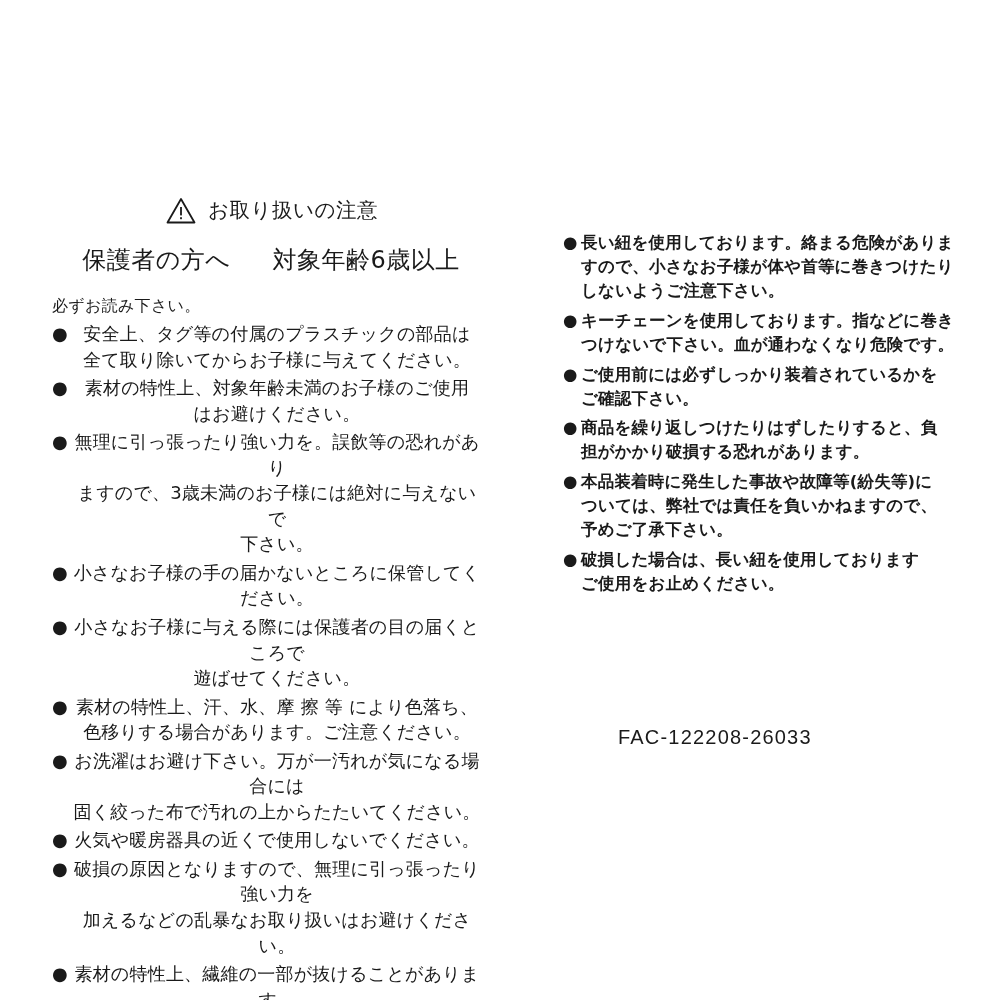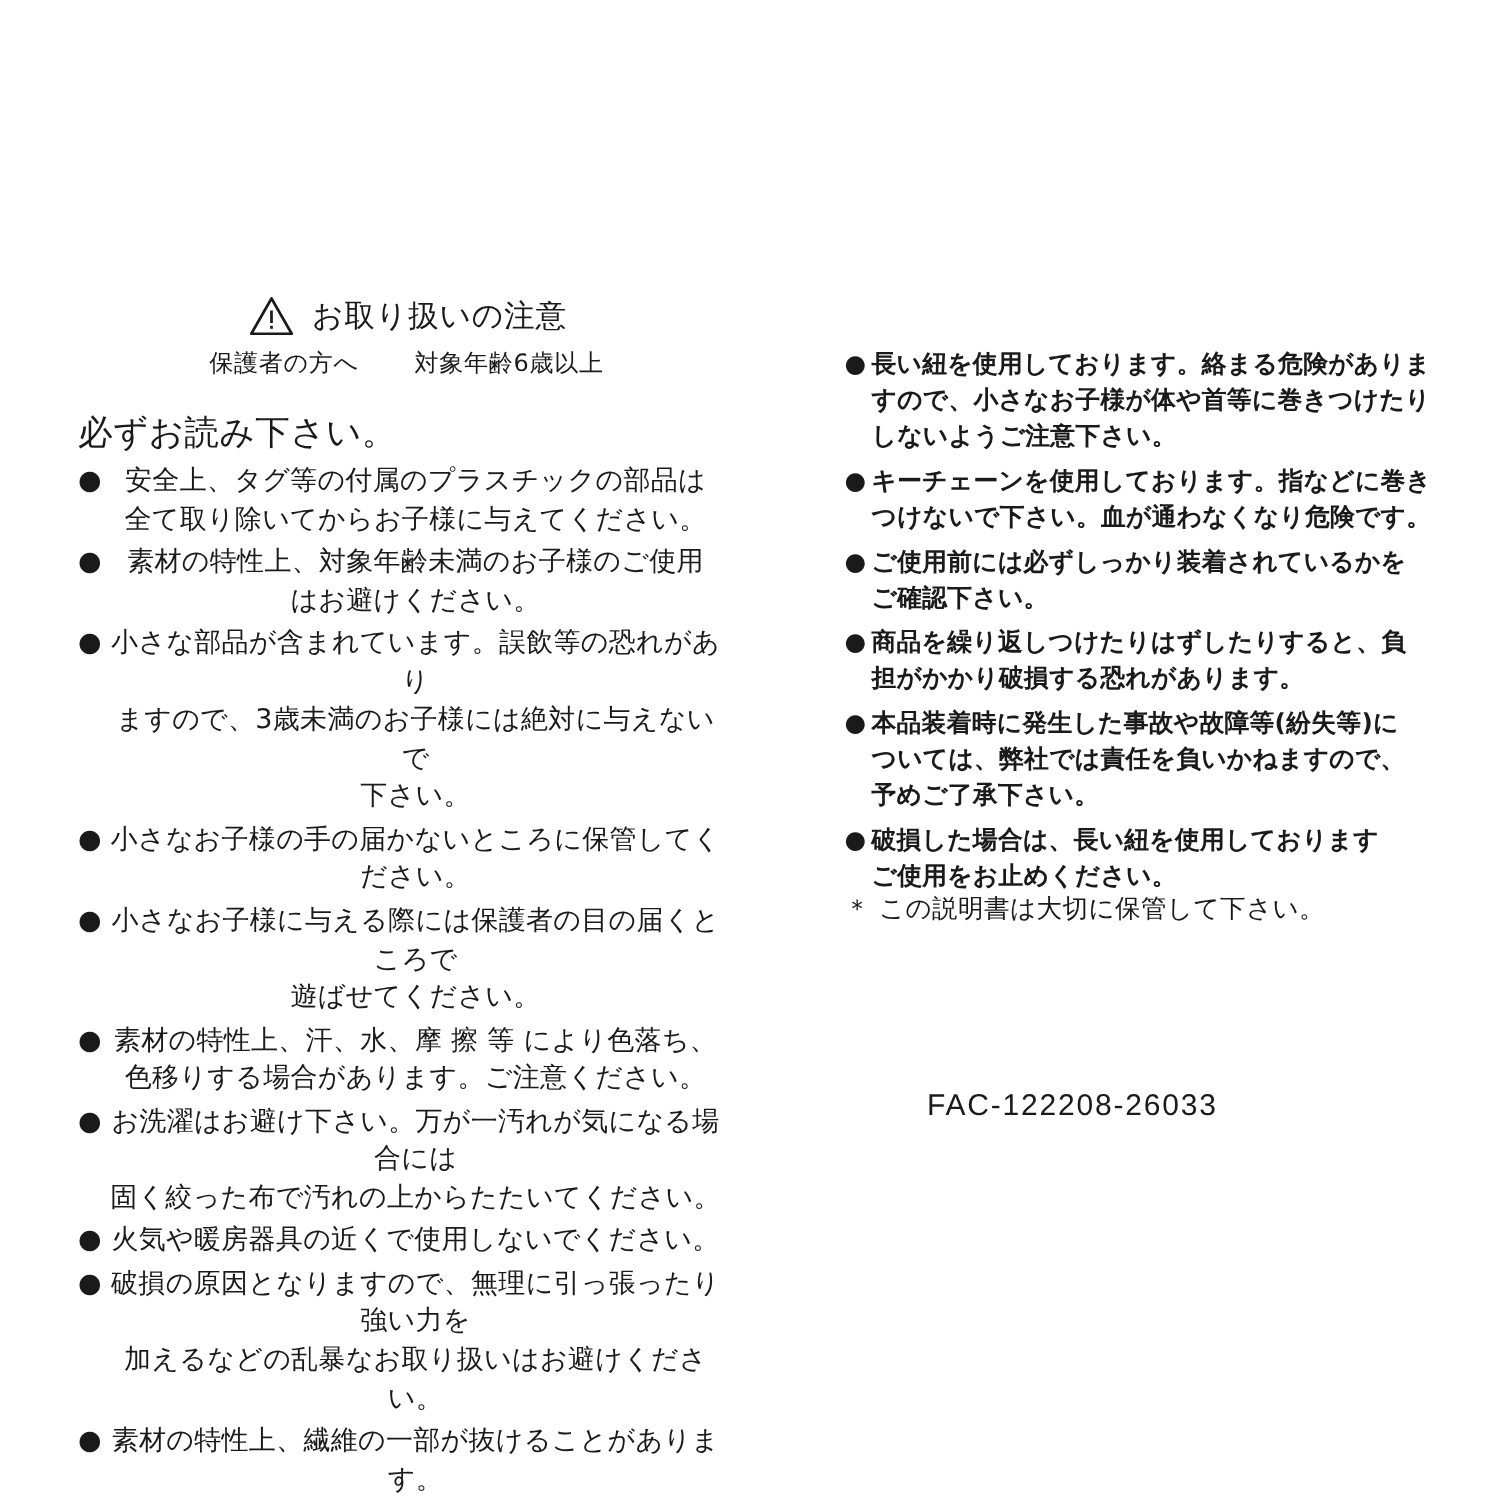--- a/index.html
+++ b/index.html
@@ -42,33 +42,33 @@
     width: 30px;
     height: 27px;
     flex: 0 0 auto;
   }
   .title-text {
     font-size: 20.5px;
     letter-spacing: 0.5px;
     white-space: nowrap;
   }
   .subtitle-row {
-    margin-top: 8px;
+    margin-top: 20px;
     text-align: center;
-    font-size: 16px;
+    font-size: 24px;
     letter-spacing: 0.5px;
     padding-left: 8px;
   }
   .subtitle-gap {
     display: inline-block;
     width: 26px;
   }
   .lead {
     margin-top: 20px;
-    font-size: 23px;
+    font-size: 16px;
     letter-spacing: 0.3px;
   }
   ul.notes {
     list-style: none;
     margin: 4px 0 0 0;
     padding: 0;
   }
   ul.notes li {
     position: relative;
     padding-left: 20px;
@@ -173,21 +173,21 @@
           <span class="txt">安全上、タグ等の付属のプラスチックの部品は
 全て取り除いてからお子様に与えてください。</span>
         </li>
       <li>
           <span class="bullet">●</span>
           <span class="txt">素材の特性上、対象年齢未満のお子様のご使用
 はお避けください。</span>
         </li>
       <li>
           <span class="bullet">●</span>
-          <span class="txt">小さな部品が含まれています。誤飲等の恐れがあり
+          <span class="txt">無理に引っ張ったり強い力を。誤飲等の恐れがあり
 ますので、3歳未満のお子様には絶対に与えないで
 下さい。</span>
         </li>
       <li>
           <span class="bullet">●</span>
           <span class="txt">小さなお子様の手の届かないところに保管してください。</span>
         </li>
       <li>
           <span class="bullet">●</span>
           <span class="txt">小さなお子様に与える際には保護者の目の届くところで
@@ -250,17 +250,16 @@
 予めご了承下さい。</span>
         </li>
       <li>
           <span class="bullet">●</span>
           <span class="txt">破損した場合は、長い紐を使用しております
 ご使用をお止めください。</span>
         </li>
     </ul>
   </div>
 
-  <div class="keep-note">＊ この説明書は大切に保管して下さい。</div>
 
   <div class="code">FAC-122208-26033</div>
 
 </div>
 
 </body></html>

